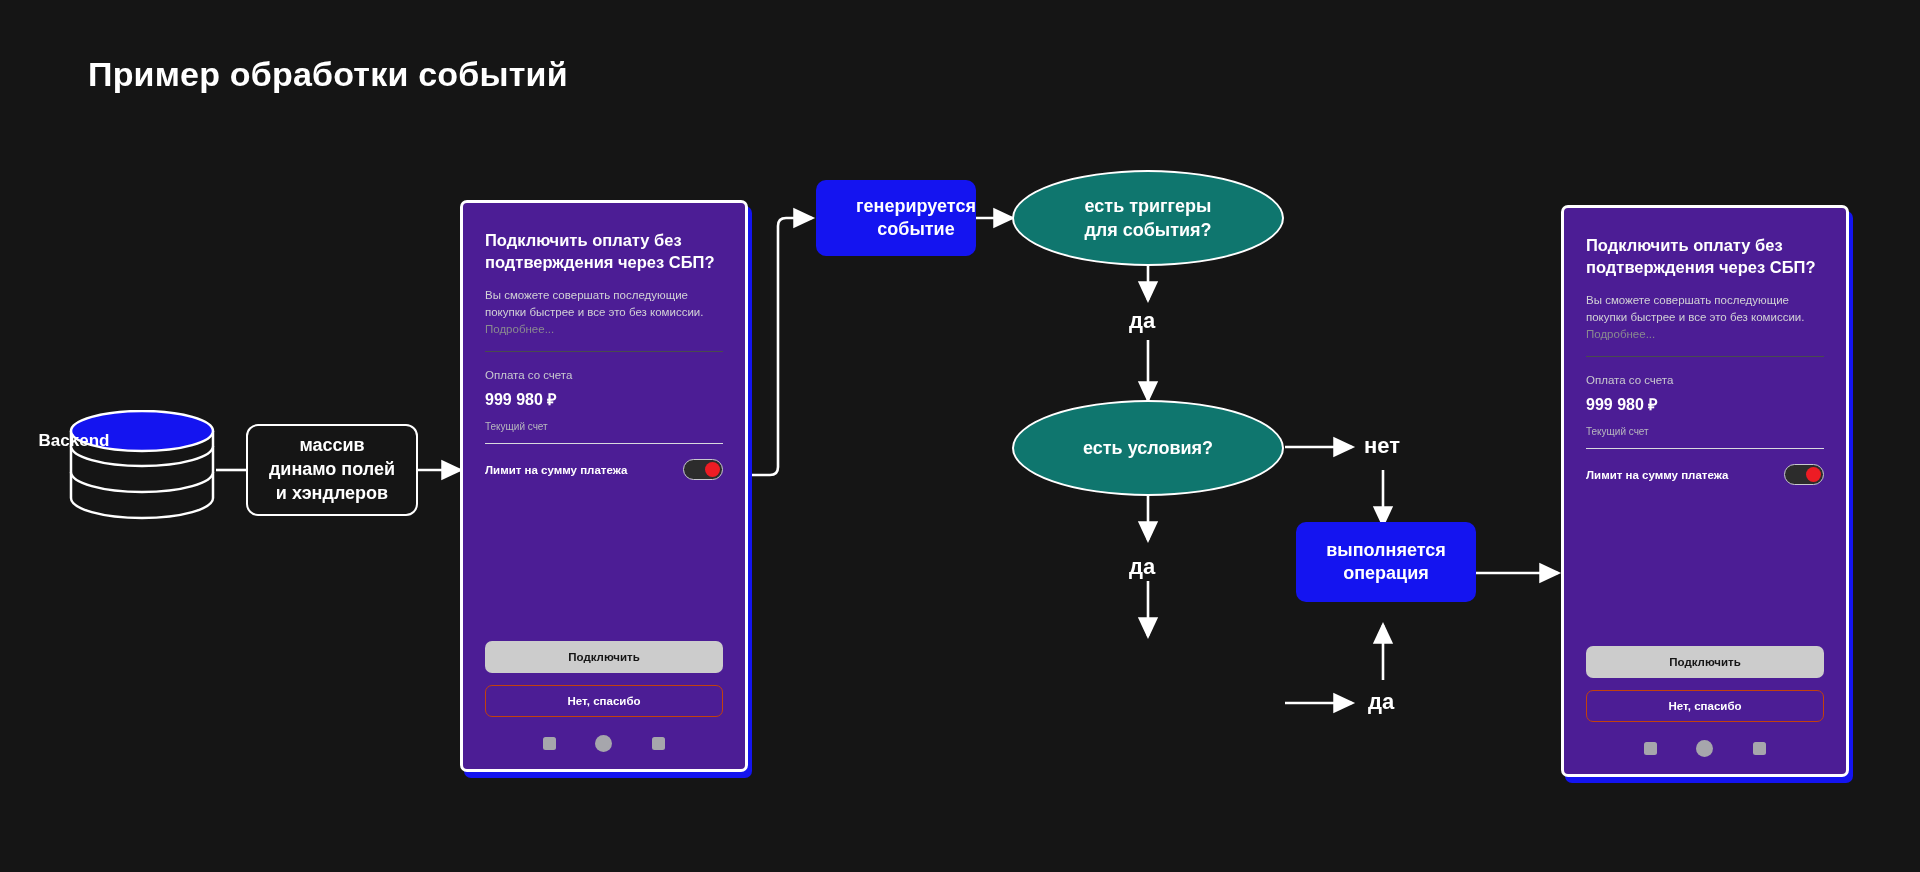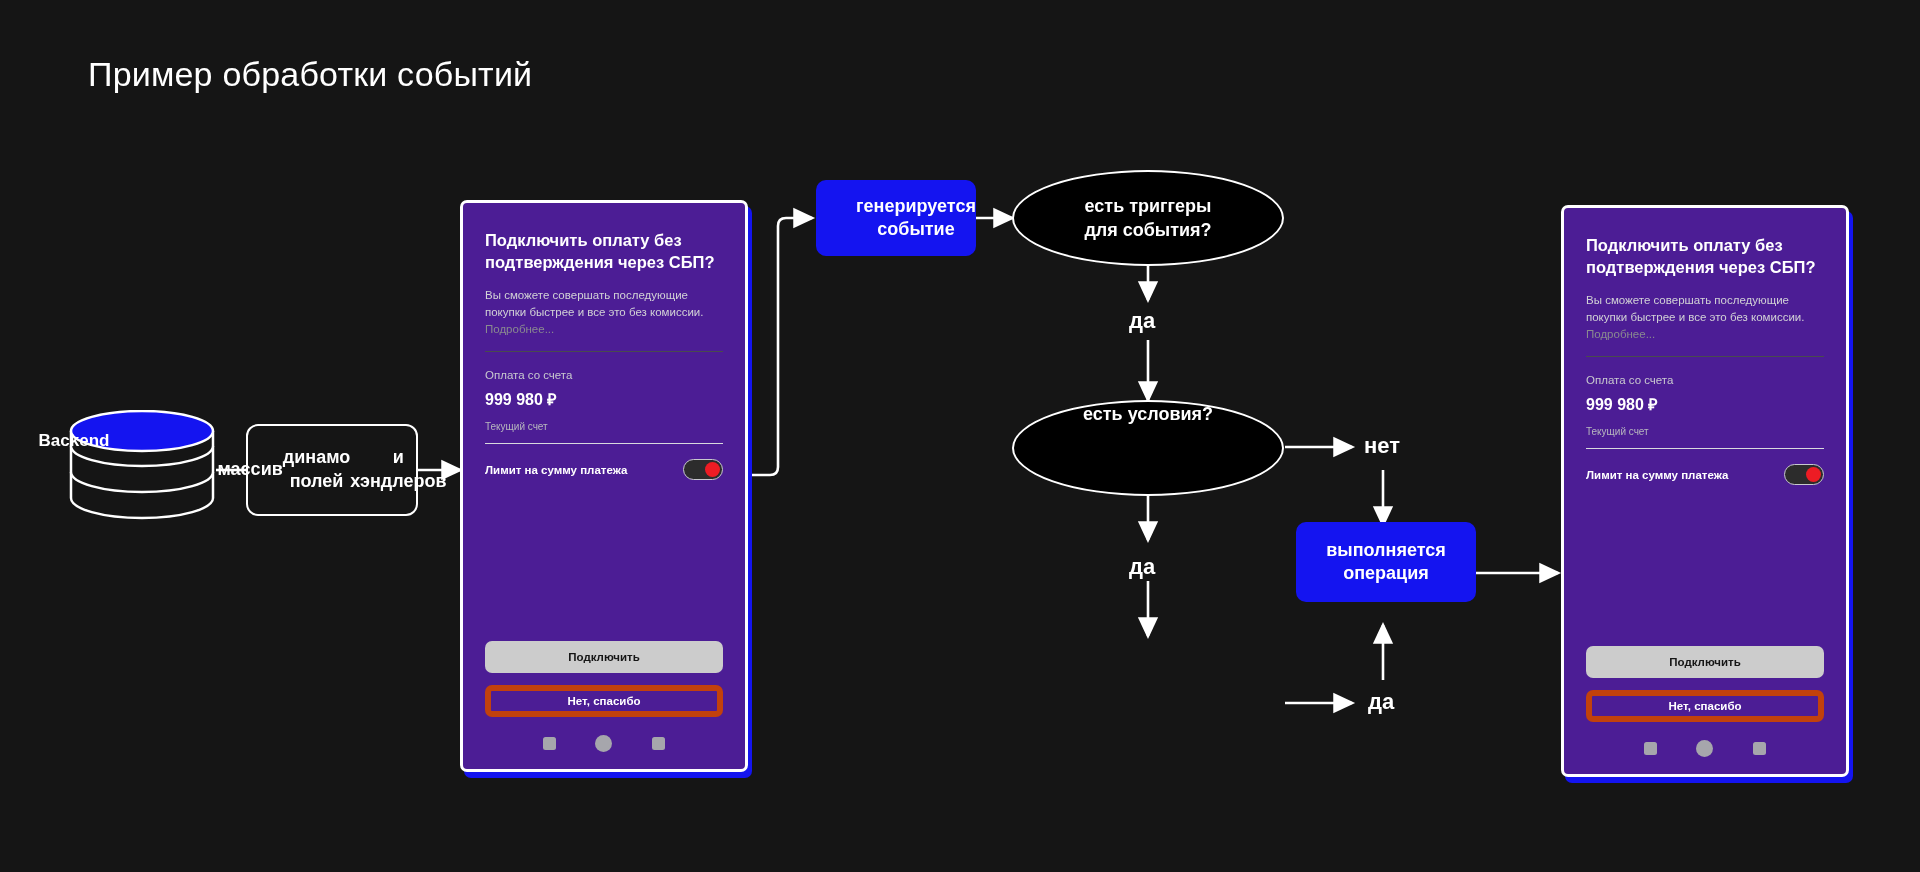--- a/index.html
+++ b/index.html
@@ -7,21 +7,21 @@
     width: 1920px; height: 872px;
     background: #151515;
     font-family: "Liberation Sans", sans-serif;
     overflow: hidden;
   }
   #stage { position: relative; width: 1920px; height: 872px; background: #151515; }
 
   
   .page-title {
     position: absolute; left: 88px; top: 55px;
-    font-size: 34px; font-weight: normal; color: #ffffff;
+    font-size: 34px; font-weight: bold; color: #ffffff;
     letter-spacing: 0.2px;
   }
 
   
   #wires { position: absolute; left: 0; top: 0; width: 1920px; height: 872px; pointer-events: none; }
 
   
   .db-wrap { position: absolute; left: 68px; top: 410px; width: 148px; height: 118px; }
   .db-svg { display:block; }
 
@@ -53,23 +53,23 @@
     display: flex; align-items: center; justify-content: center;
     font-size: 18px; font-weight: bold; line-height: 1.3;
     text-align: center;
   }
 
   
   .ellipse {
     position: absolute;
     border: 2.5px solid #ffffff;
     border-radius: 50%;
-    background: #000000;
+    background: #0f766e;
     color: #ffffff;
-    display: flex; justify-content: center;
+    display: flex; align-items: center; justify-content: center;
     font-size: 18px; font-weight: bold; line-height: 1.35;
     text-align: center;
   }
 
   
   .edge-label {
     position: absolute;
     font-size: 22px; font-weight: bold; color: #ffffff;
     background: #151515;
     padding: 1px 7px;
@@ -108,21 +108,21 @@
     background: #ed1c24;
   }
   .ph-spacer { flex: 1 1 auto; }
   .ph-btn-primary {
     height: 32px; border-radius: 7px; background: #cccccc;
     display: flex; align-items: center; justify-content: center;
     font-size: 11.5px; font-weight: bold; color: #161616;
   }
   .ph-btn-secondary {
     margin-top: 12px; height: 32px; border-radius: 7px;
-    border: 6px solid #c2410c; background: transparent;
+    border: 1px solid #c2410c; background: transparent;
     display: flex; align-items: center; justify-content: center;
     font-size: 11.5px; font-weight: bold; color: #ffffff;
   }
   .ph-navbar {
     height: 52px; display: flex; align-items: center; justify-content: space-around;
     padding: 0 38px;
   }
   .nav-sq { width: 13px; height: 13px; background: #a6a6ac; border-radius: 2.5px; }
   .nav-circ { width: 17px; height: 17px; background: #a6a6ac; border-radius: 50%; }
 </style>
@@ -175,21 +175,21 @@
         <path d="M3,62 a71,20 0 0 0 142,0"></path>
         <path d="M3,36 L3,62 M145,36 L145,62"></path>
         <path d="M3,36 a71,20 0 0 0 142,0"></path>
         <path d="M3,21 L3,36 M145,21 L145,36"></path>
       </g>
       <ellipse cx="74" cy="21" rx="71" ry="20" fill="#1414f0" stroke="#ffffff" stroke-width="2.5"></ellipse>
     </svg>
   </div>
   <div class="db-label">Backend</div>
 
-  <div class="obox" style="left:246px; top:424px; width:172px; height:92px; flex-direction:row;">
+  <div class="obox" style="left:246px; top:424px; width:172px; height:92px; flex-direction:column;">
     <span>массив</span>
     <span>динамо полей</span>
     <span>и хэндлеров</span>
   </div>
 
   <div class="phone" style="left:460px; top:200px; width:288px; height:572px;">
     <div class="phone-inner">
       <div class="ph-title">Подключить оплату без подтверждения через СБП?</div>
       <div class="ph-sub">Вы сможете совершать последующие покупки быстрее и все это без комиссии.</div>
       <div class="ph-more">Подробнее...</div>

